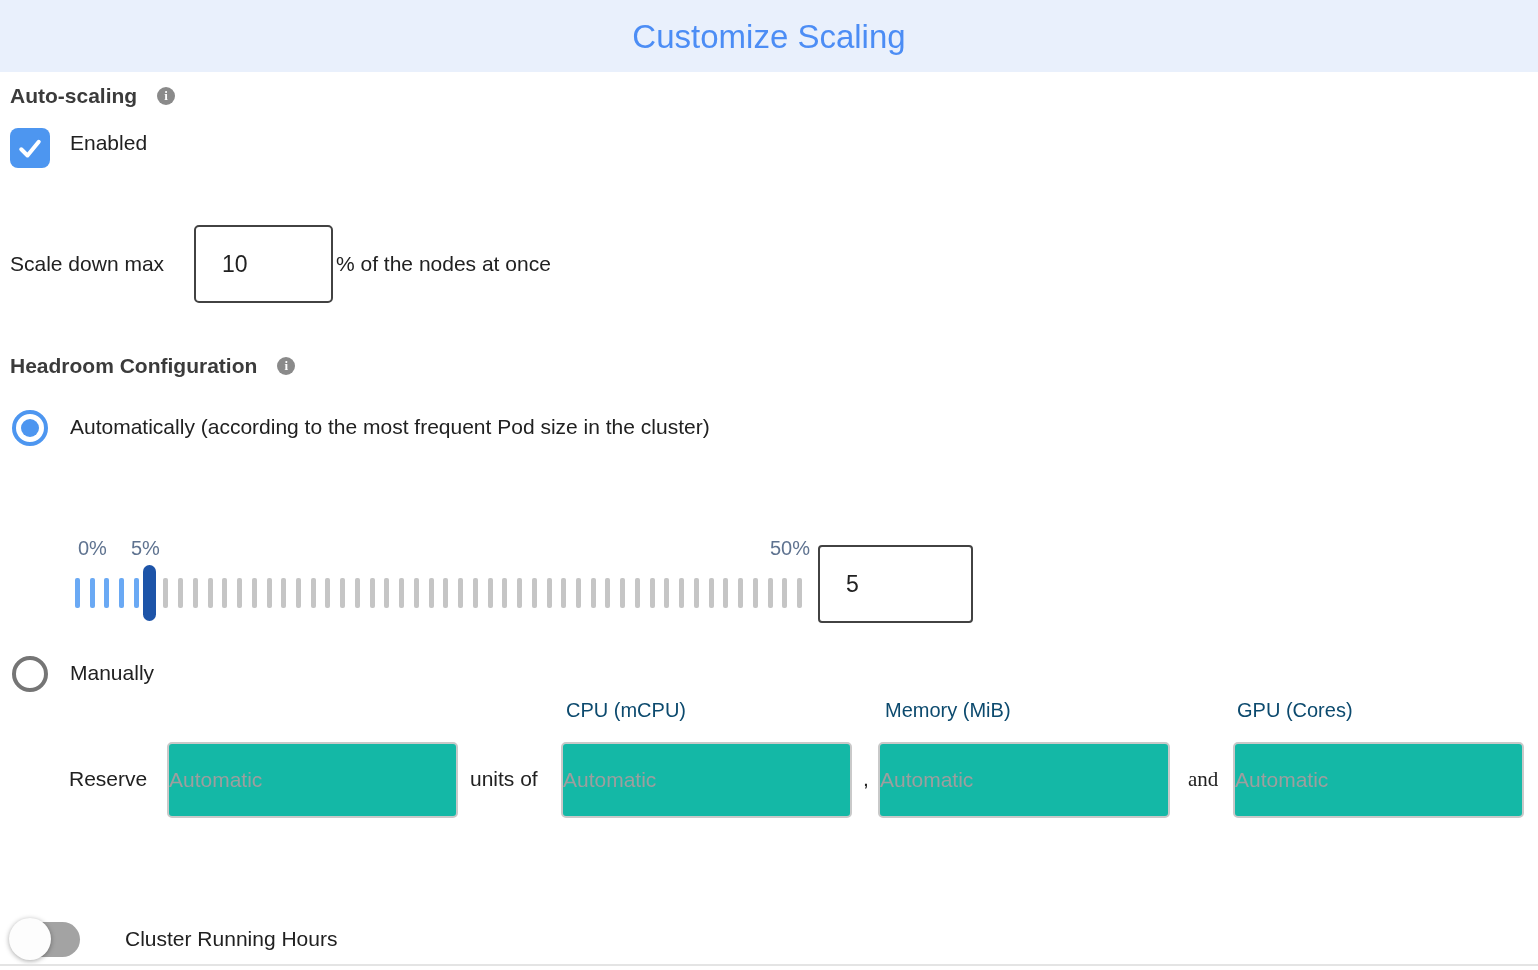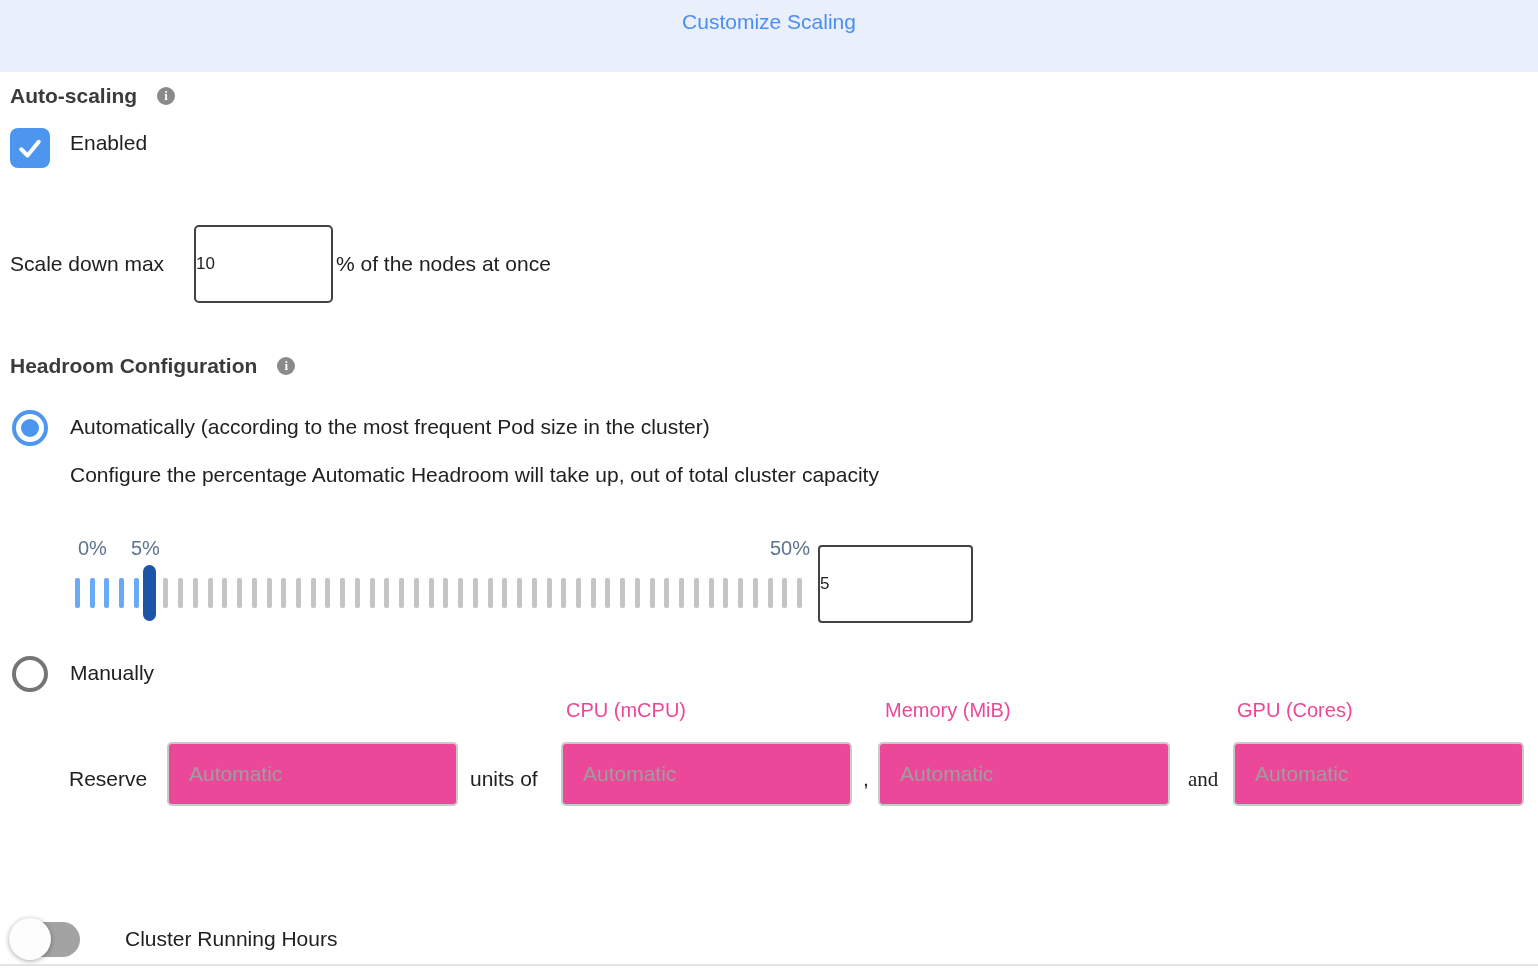--- a/index.html
+++ b/index.html
@@ -19,23 +19,23 @@
     position: absolute;
     top: 0; left: 0; right: 0;
     height: 72px;
     background: #e9f0fc;
     display: flex;
     align-items: flex-start;
     justify-content: center;
   }
   .header-title {
     color: #4c8df5;
-    font-size: 21px;
+    font-size: 33px;
     font-weight: 400;
-    margin-top: 10px;
+    margin-top: 18px;
   }
   
   .section-label {
     position: absolute;
     font-size: 21px;
     font-weight: 700;
     color: #3b3b3b;
     display: flex;
     align-items: center;
     gap: 20px;
@@ -68,22 +68,23 @@
     background: #4d96f0;
     display: flex; align-items: center; justify-content: center;
     cursor: pointer;
   }
   .checkbox svg { width: 30px; height: 30px; }
   
   .value-input {
     position: absolute;
     border: 2px solid #424242;
     border-radius: 5px;
-    font-size: 17px;
+    font-size: 23px;
     color: #212121;
+    padding-left: 26px;
     background: #ffffff;
     font-family: "Liberation Sans", sans-serif;
     outline: none;
   }
   
   .radio {
     position: absolute;
     left: 12px;
     width: 36px; height: 36px;
     border-radius: 50%;
@@ -125,36 +126,35 @@
     top: -13px;
     width: 13px; height: 56px;
     border-radius: 7px;
     background: #1d54a8;
     cursor: grab;
   }
   
   .auto-input {
     position: absolute;
     top: 742px;
-    width: 291px; height: 64px;
+    width: 291px; height: 76px;
     border: 2px solid #c9c9c9;
     border-radius: 5px;
-    background: #ec4899;
+    background: #14b8a6;
     font-size: 21px;
     color: #212121;
-    padding-left: 20px;
     font-family: "Liberation Sans", sans-serif;
     outline: none;
   }
   .auto-input::placeholder { color: #9e9e9e; opacity: 1; }
   .col-header {
     position: absolute;
     top: 699px;
     font-size: 20px;
-    color: #ec4899;
+    color: #0c4a6e;
     white-space: nowrap;
   }
   
   .toggle {
     position: absolute;
     left: 14px; top: 922px;
     width: 66px; height: 35px;
     border-radius: 18px;
     background: #a3a3a3;
     cursor: pointer;
@@ -200,21 +200,20 @@
 
   <div class="section-label" style="left:10px; top:354px;">
     <span>Headroom Configuration</span>
     <span class="info-icon">i</span>
   </div>
 
   <div class="radio selected" style="top:410px;">
     <div class="dot"></div>
   </div>
   <div class="body-text" style="left:70px; top:415px;">Automatically (according to the most frequent Pod size in the cluster)</div>
-  <div class="body-text" style="left:70px; top:463px;">Configure the percentage Automatic Headroom will take up, out of total cluster capacity</div>
 
   <div class="slider-label" style="left:78px;">0%</div>
   <div class="slider-label" style="left:131px;">5%</div>
   <div class="slider-label" style="left:770px;">50%</div>
 
   <div class="tick-track">
     <div class="slider-handle" style="left: calc(10.2041% - 6px);"></div>
   <div class="tick active"></div>
       <div class="tick active"></div>
       <div class="tick active"></div>

